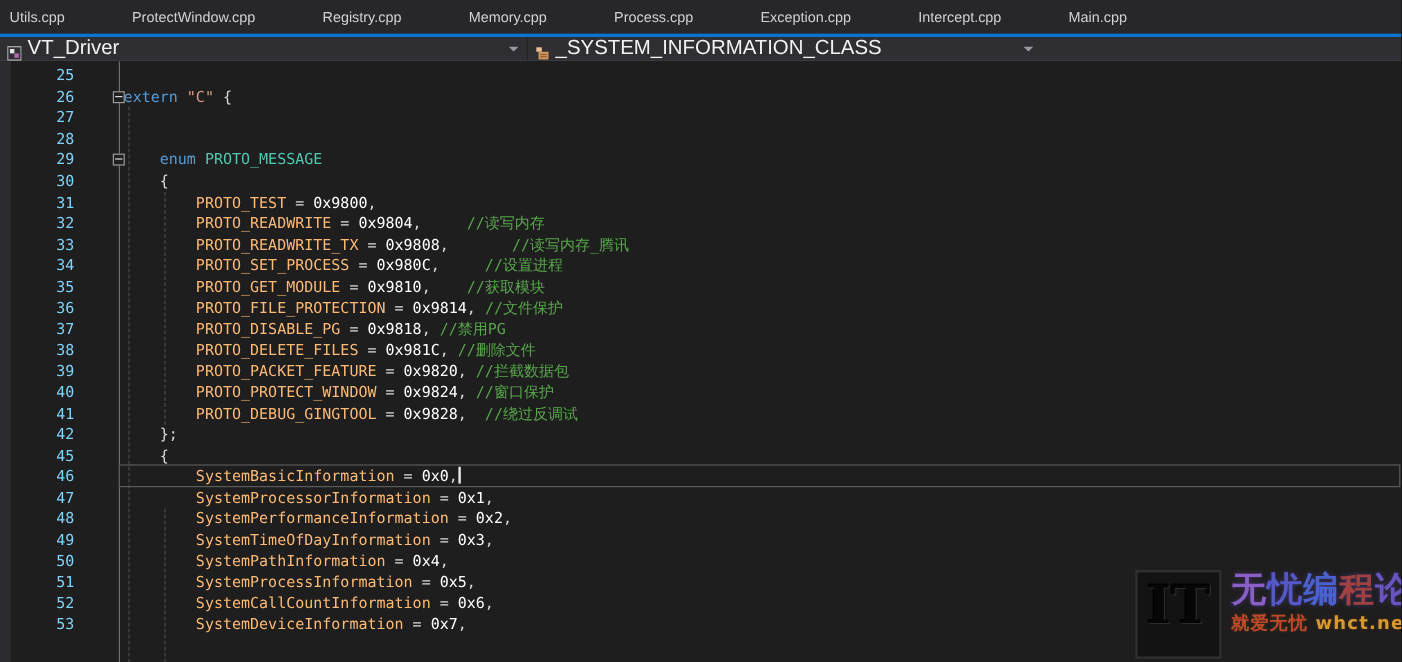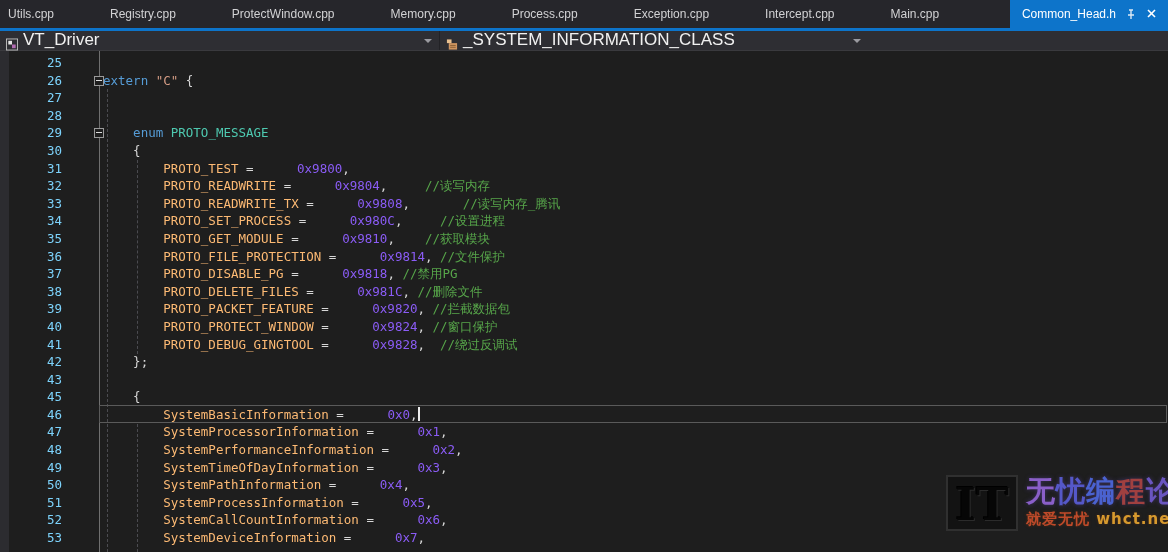--- a/index.html
+++ b/index.html
@@ -61,38 +61,38 @@
   }
   .line-code { display:inline-block; margin-left:41px; }
   .code-line.current::before {
     content:""; position:absolute; left:99px; right:1px; top:-1px; bottom:0;
     border:1px solid #5a5a5a; pointer-events:none;
   }
   .sg-kw  { color:#569cd6; }
   .sg-typ { color:#4ec9b0; }
   .sg-str { color:#d69d85; }
   .sg-mem { color:#fdba74; }
-  .sg-num { color:#8b5cf6;margin-left:36px; }
+  .sg-num { color:#ffffff; }
   .sg-pln { color:#d8d8d8; }
   .sg-cmt { color:#57a64a; }
   .cursor {
     display:inline-block; width:1.5px; height:14px; background:#ececec;
     vertical-align:-2px; margin-left:1px;
   }
   .fold-box {
     position:absolute; left:94px; top:4px; width:10px; height:10px;
     border:1px solid #9a9a9a; background:#1e1e1e;
   }
   .fold-box::after {
     content:""; position:absolute; left:1px; top:3px; width:6px; height:1px; background:#dcdcdc;
   }
   
   #watermark { position:absolute; left:946px; top:424px; display:flex; gap:8px; z-index:5; }
   #wm-logo {
-    width:72px; height:56px; background:#131313; border:2px solid #303030;
+    width:72px; height:74px; background:#131313; border:2px solid #303030;
     color:#060606; font-family:"DejaVu Serif", serif; font-weight:bold;
     font-size:44px; line-height:56px; text-align:center;
     text-shadow:1px 1px 0 #2b2b2b, -1px -1px 0 #000;
   }
   #wm-title {
     font-family:"DejaVu Sans", sans-serif; font-weight:bold; font-size:29px;
     line-height:33px; letter-spacing:1px; text-shadow:0 0 4px rgba(90,70,160,.55);
     white-space:nowrap;
   }
   #wm-sub {
@@ -101,45 +101,27 @@
     text-shadow:0 0 3px rgba(120,60,20,.5);
   }
 </style>
 </head>
 <body>
 
 <div id="page">
 
   <div id="tabbar">
       <div class="tab"><span class="tab-label">Utils.cpp</span></div>
+      <div class="tab"><span class="tab-label">ProtectWindow.cpp</span></div>
       <div class="tab"><span class="tab-label">Registry.cpp</span></div>
-      <div class="tab"><span class="tab-label">ProtectWindow.cpp</span></div>
       <div class="tab"><span class="tab-label">Memory.cpp</span></div>
       <div class="tab"><span class="tab-label">Process.cpp</span></div>
       <div class="tab"><span class="tab-label">Exception.cpp</span></div>
       <div class="tab"><span class="tab-label">Intercept.cpp</span></div>
       <div class="tab"><span class="tab-label">Main.cpp</span></div>
-      <div class="tab active">
-        <span class="tab-label">Common_Head.h</span>
-        <span class="tab-icon">
-          <svg width="12" height="12" viewBox="0 0 12 12">
-            <g stroke="#dce9f5" stroke-width="1.4" fill="none">
-              <path d="M4 2 L8 2 M6 2 L6 7 M3 7 L9 7 M6 7 L6 11"></path>
-            </g>
-          </svg>
-        </span>
-        <span class="tab-icon">
-          <svg width="11" height="11" viewBox="0 0 11 11">
-            <g stroke="#ffffff" stroke-width="1.6">
-              <line x1="2" y1="2" x2="9" y2="9"></line>
-              <line x1="9" y1="2" x2="2" y2="9"></line>
-            </g>
-          </svg>
-        </span>
-      </div>
     </div>
 
   <div id="accent-strip"></div>
 
   <div id="navbar">
     <div class="combo" id="combo-project">
       <span class="tab-icon">
         <svg width="13" height="13" viewBox="0 0 13 13">
           <rect x="0.5" y="0.5" width="12" height="12" fill="#2e2e33" stroke="#c0c0c0"></rect>
           <rect x="2.5" y="2.5" width="4" height="4" fill="#e8e8e8"></rect>
@@ -182,21 +164,20 @@
         <div class="code-line"><span class="line-num">33</span><span class="line-code"><span class="sg-pln">        </span><span class="sg-mem">PROTO_READWRITE_TX</span><span class="sg-pln"> = </span><span class="sg-num">0x9808</span><span class="sg-pln">,       </span><span class="sg-cmt">//读写内存_腾讯</span></span></div>
         <div class="code-line"><span class="line-num">34</span><span class="line-code"><span class="sg-pln">        </span><span class="sg-mem">PROTO_SET_PROCESS</span><span class="sg-pln"> = </span><span class="sg-num">0x980C</span><span class="sg-pln">,     </span><span class="sg-cmt">//设置进程</span></span></div>
         <div class="code-line"><span class="line-num">35</span><span class="line-code"><span class="sg-pln">        </span><span class="sg-mem">PROTO_GET_MODULE</span><span class="sg-pln"> = </span><span class="sg-num">0x9810</span><span class="sg-pln">,    </span><span class="sg-cmt">//获取模块</span></span></div>
         <div class="code-line"><span class="line-num">36</span><span class="line-code"><span class="sg-pln">        </span><span class="sg-mem">PROTO_FILE_PROTECTION</span><span class="sg-pln"> = </span><span class="sg-num">0x9814</span><span class="sg-pln">, </span><span class="sg-cmt">//文件保护</span></span></div>
         <div class="code-line"><span class="line-num">37</span><span class="line-code"><span class="sg-pln">        </span><span class="sg-mem">PROTO_DISABLE_PG</span><span class="sg-pln"> = </span><span class="sg-num">0x9818</span><span class="sg-pln">, </span><span class="sg-cmt">//禁用PG</span></span></div>
         <div class="code-line"><span class="line-num">38</span><span class="line-code"><span class="sg-pln">        </span><span class="sg-mem">PROTO_DELETE_FILES</span><span class="sg-pln"> = </span><span class="sg-num">0x981C</span><span class="sg-pln">, </span><span class="sg-cmt">//删除文件</span></span></div>
         <div class="code-line"><span class="line-num">39</span><span class="line-code"><span class="sg-pln">        </span><span class="sg-mem">PROTO_PACKET_FEATURE</span><span class="sg-pln"> = </span><span class="sg-num">0x9820</span><span class="sg-pln">, </span><span class="sg-cmt">//拦截数据包</span></span></div>
         <div class="code-line"><span class="line-num">40</span><span class="line-code"><span class="sg-pln">        </span><span class="sg-mem">PROTO_PROTECT_WINDOW</span><span class="sg-pln"> = </span><span class="sg-num">0x9824</span><span class="sg-pln">, </span><span class="sg-cmt">//窗口保护</span></span></div>
         <div class="code-line"><span class="line-num">41</span><span class="line-code"><span class="sg-pln">        </span><span class="sg-mem">PROTO_DEBUG_GINGTOOL</span><span class="sg-pln"> = </span><span class="sg-num">0x9828</span><span class="sg-pln">,  </span><span class="sg-cmt">//绕过反调试</span></span></div>
         <div class="code-line"><span class="line-num">42</span><span class="line-code"><span class="sg-pln">    };</span></span></div>
-        <div class="code-line"><span class="line-num">43</span><span class="line-code"></span></div>
         <div class="code-line"><span class="line-num">45</span><span class="line-code"><span class="sg-pln">    {</span></span></div>
         <div class="code-line current"><span class="line-num">46</span><span class="line-code"><span class="sg-pln">        </span><span class="sg-mem">SystemBasicInformation</span><span class="sg-pln"> = </span><span class="sg-num">0x0</span><span class="sg-pln">,</span><span class="cursor"></span></span></div>
         <div class="code-line"><span class="line-num">47</span><span class="line-code"><span class="sg-pln">        </span><span class="sg-mem">SystemProcessorInformation</span><span class="sg-pln"> = </span><span class="sg-num">0x1</span><span class="sg-pln">,</span></span></div>
         <div class="code-line"><span class="line-num">48</span><span class="line-code"><span class="sg-pln">        </span><span class="sg-mem">SystemPerformanceInformation</span><span class="sg-pln"> = </span><span class="sg-num">0x2</span><span class="sg-pln">,</span></span></div>
         <div class="code-line"><span class="line-num">49</span><span class="line-code"><span class="sg-pln">        </span><span class="sg-mem">SystemTimeOfDayInformation</span><span class="sg-pln"> = </span><span class="sg-num">0x3</span><span class="sg-pln">,</span></span></div>
         <div class="code-line"><span class="line-num">50</span><span class="line-code"><span class="sg-pln">        </span><span class="sg-mem">SystemPathInformation</span><span class="sg-pln"> = </span><span class="sg-num">0x4</span><span class="sg-pln">,</span></span></div>
         <div class="code-line"><span class="line-num">51</span><span class="line-code"><span class="sg-pln">        </span><span class="sg-mem">SystemProcessInformation</span><span class="sg-pln"> = </span><span class="sg-num">0x5</span><span class="sg-pln">,</span></span></div>
         <div class="code-line"><span class="line-num">52</span><span class="line-code"><span class="sg-pln">        </span><span class="sg-mem">SystemCallCountInformation</span><span class="sg-pln"> = </span><span class="sg-num">0x6</span><span class="sg-pln">,</span></span></div>
         <div class="code-line"><span class="line-num">53</span><span class="line-code"><span class="sg-pln">        </span><span class="sg-mem">SystemDeviceInformation</span><span class="sg-pln"> = </span><span class="sg-num">0x7</span><span class="sg-pln">,</span></span></div>
       </div>

